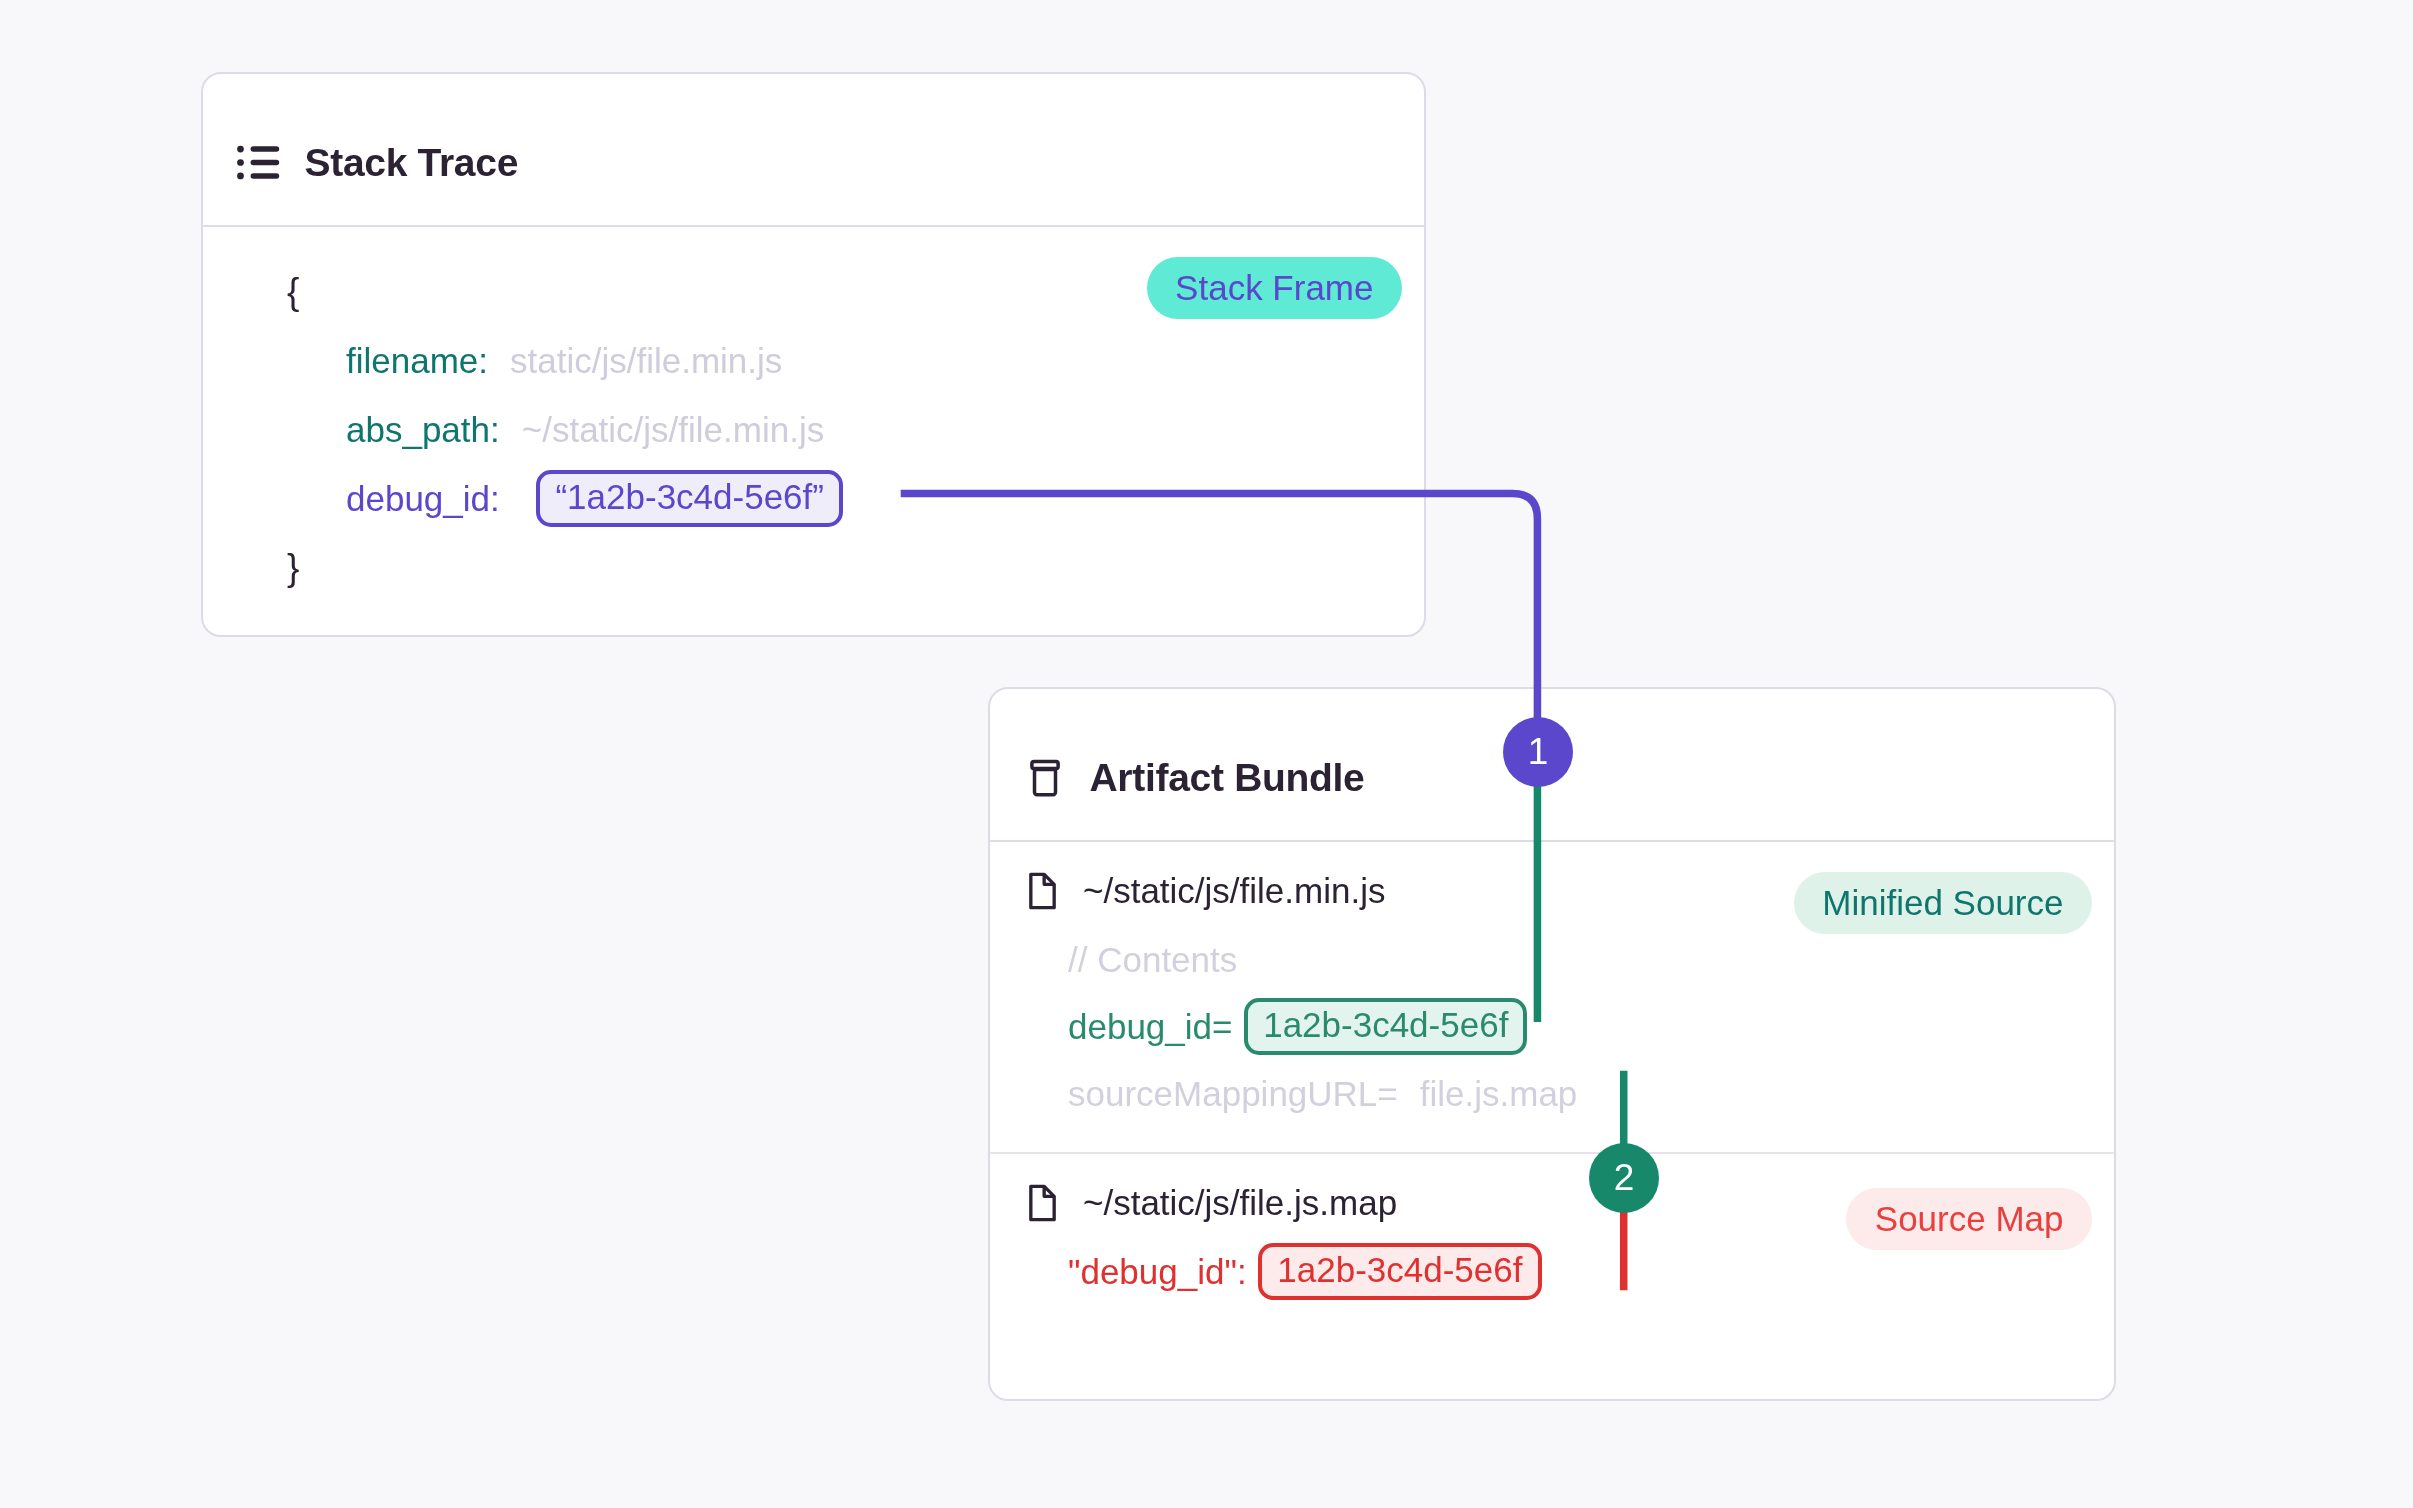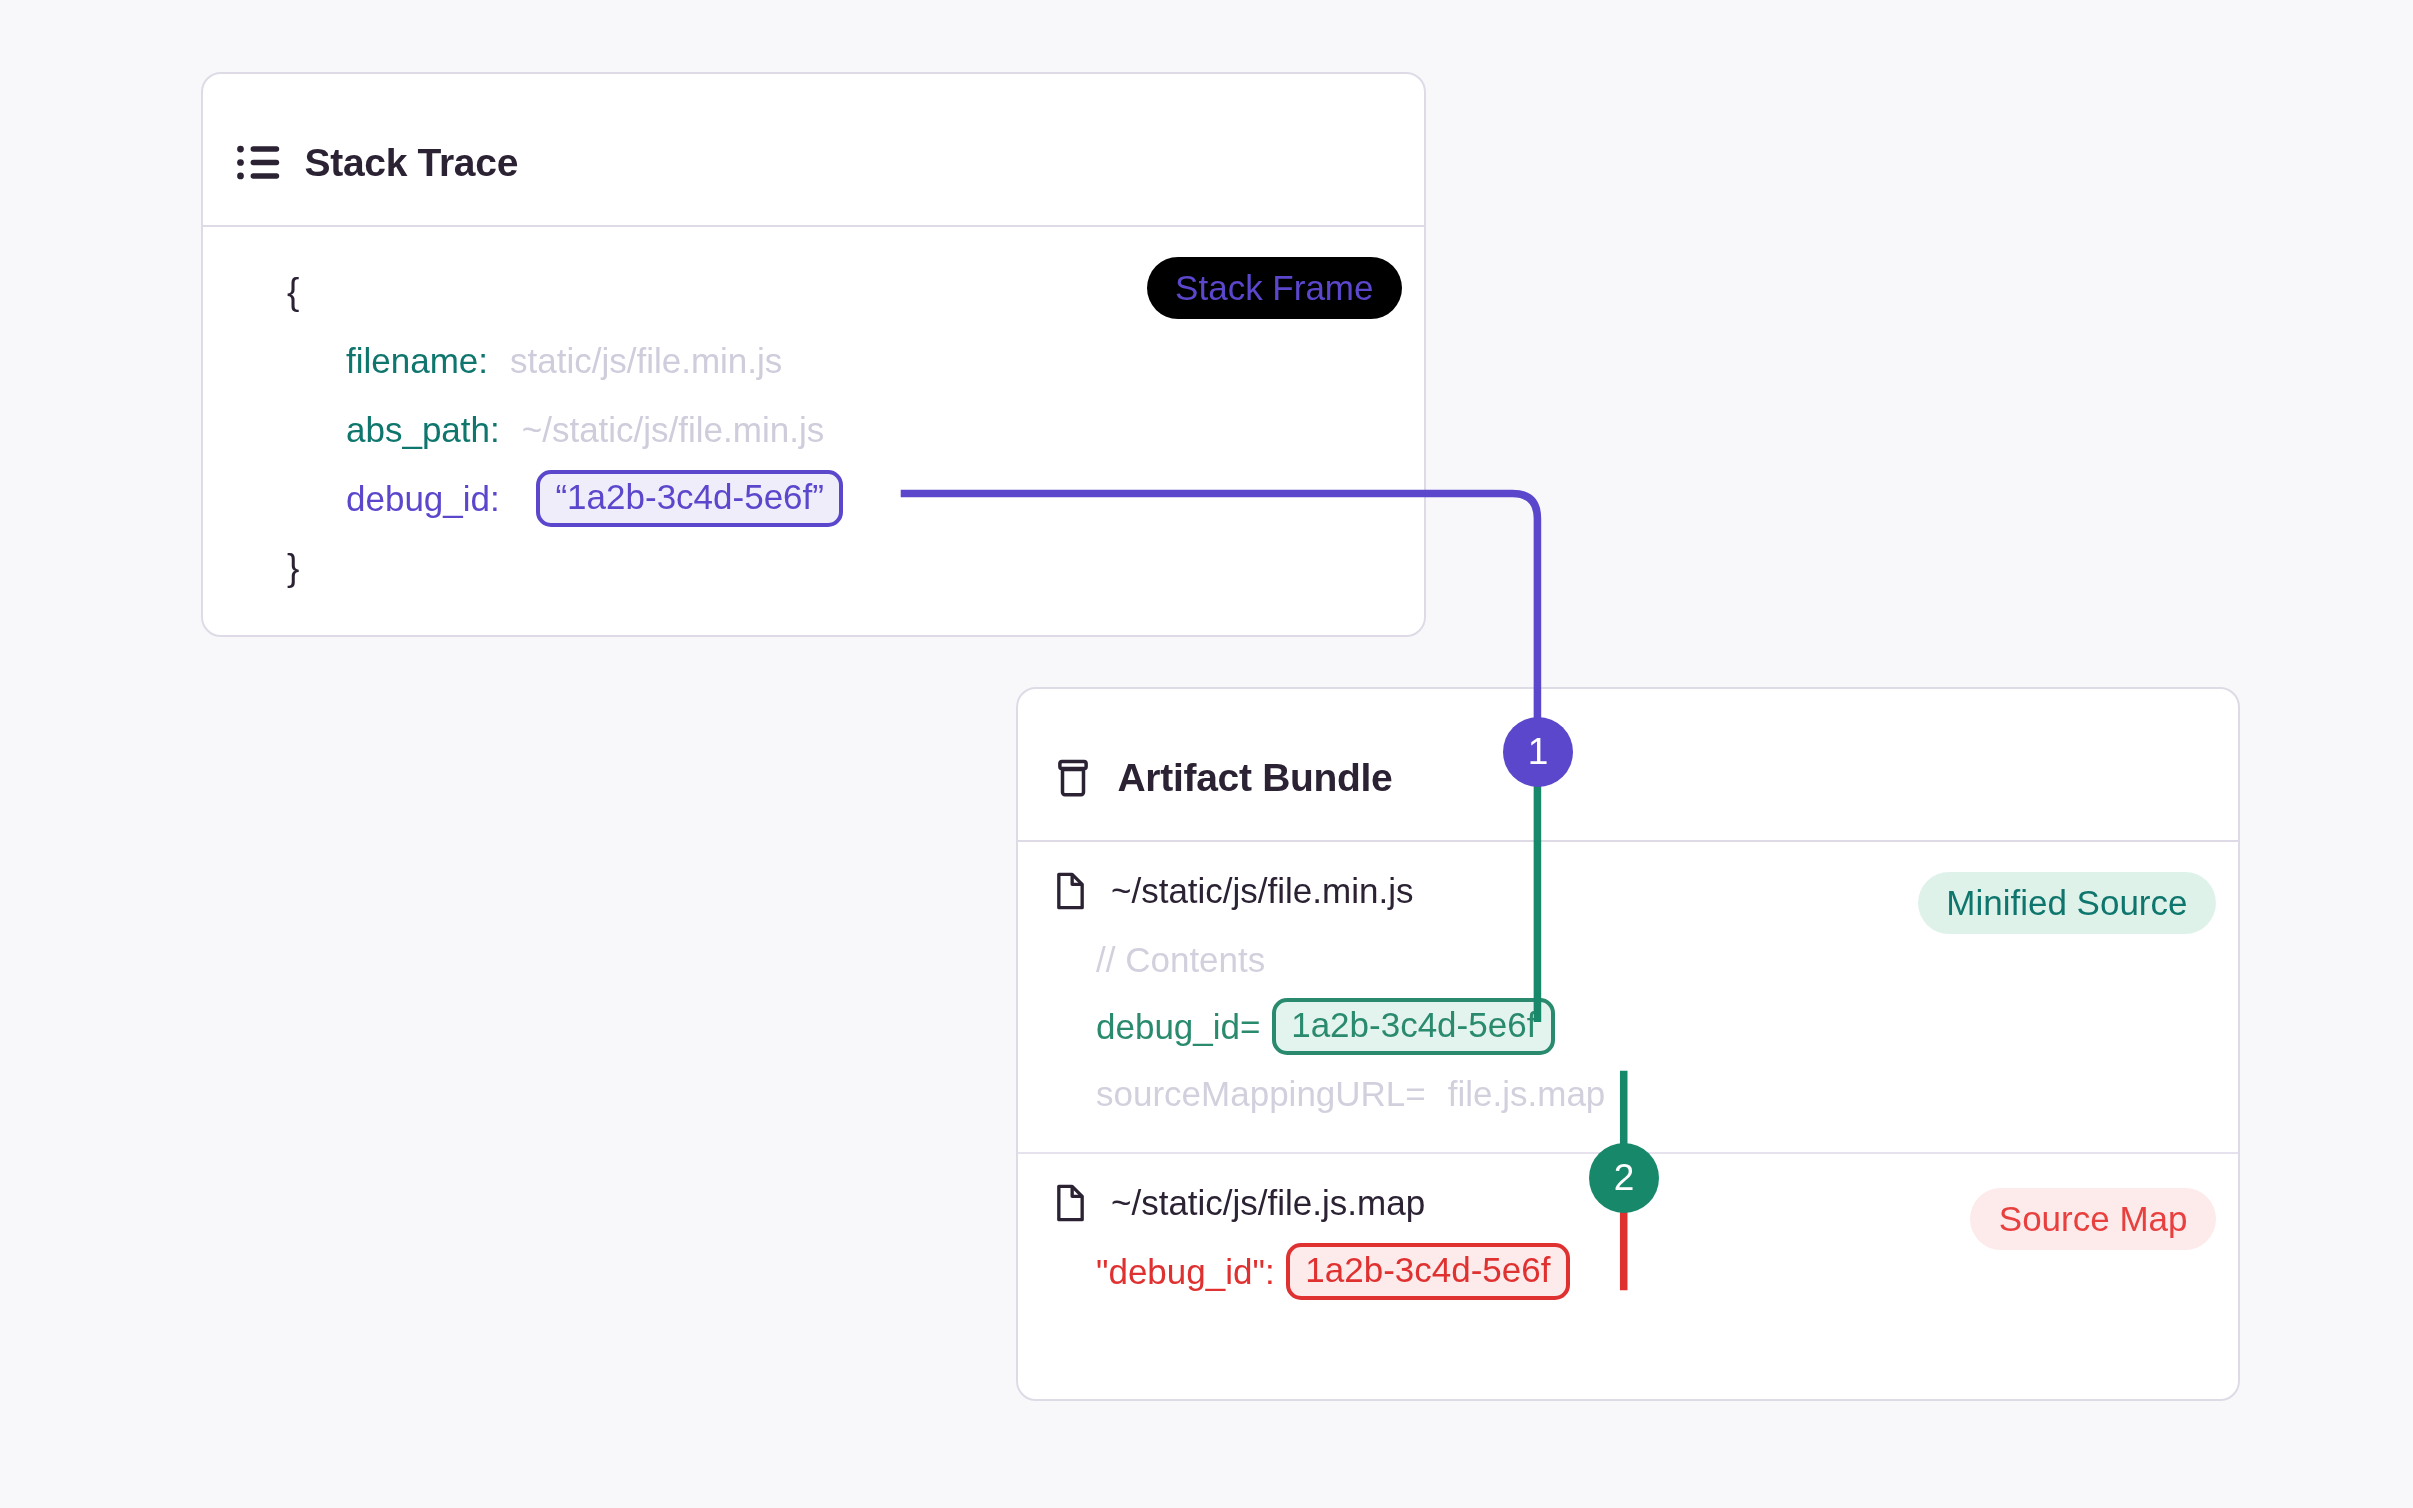--- a/index.html
+++ b/index.html
@@ -141,29 +141,29 @@
     position: absolute;
     display: inline-flex;
     align-items: center;
     justify-content: center;
     border-radius: 837px;
     font-size: 35px;
     padding: 13.4px 28.5px;
     white-space: nowrap;
     line-height: 1;
   }
-  .pill-purple { background: #000000; color: #5a47cc; }
+  .pill-purple { background: #5eead4; color: #5a47cc; }
   .pill-green  { background: #dff2ea; color: #0f766e; }
   .pill-red    { background: #fdeaea; color: #e8403f; }
 
   
   #card-artifact-bundle {
-    left: 1016px;
+    left: 988px;
     top: 687px;
-    width: 1224px;
+    width: 1128px;
     height: 714px;
   }
 
   .artifact-section {
     padding: 28.5px 34px 25px 34px;
     position: relative;
   }
   .artifact-divider {
     height: 2.5px;
     background: #e6e3ee;

